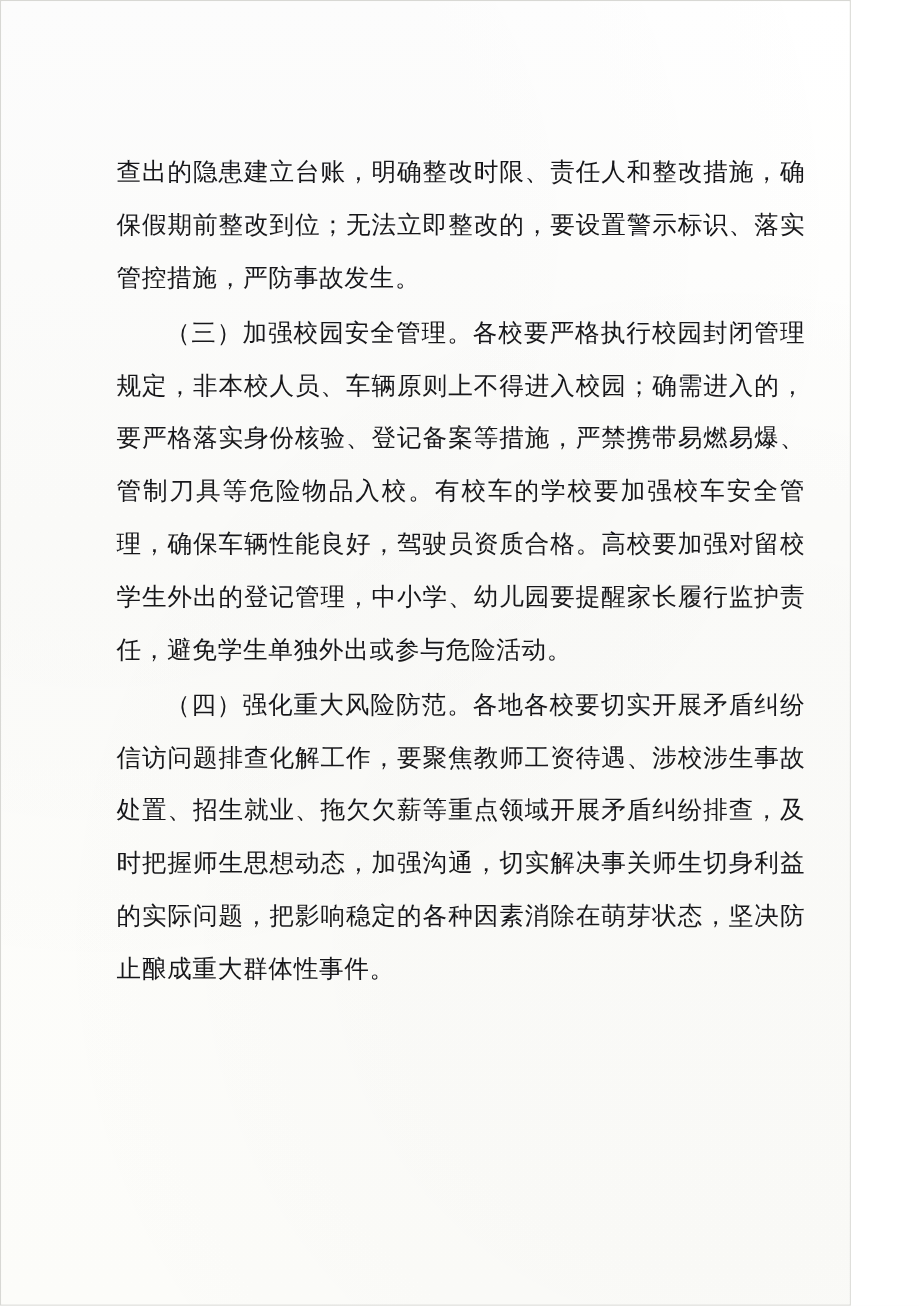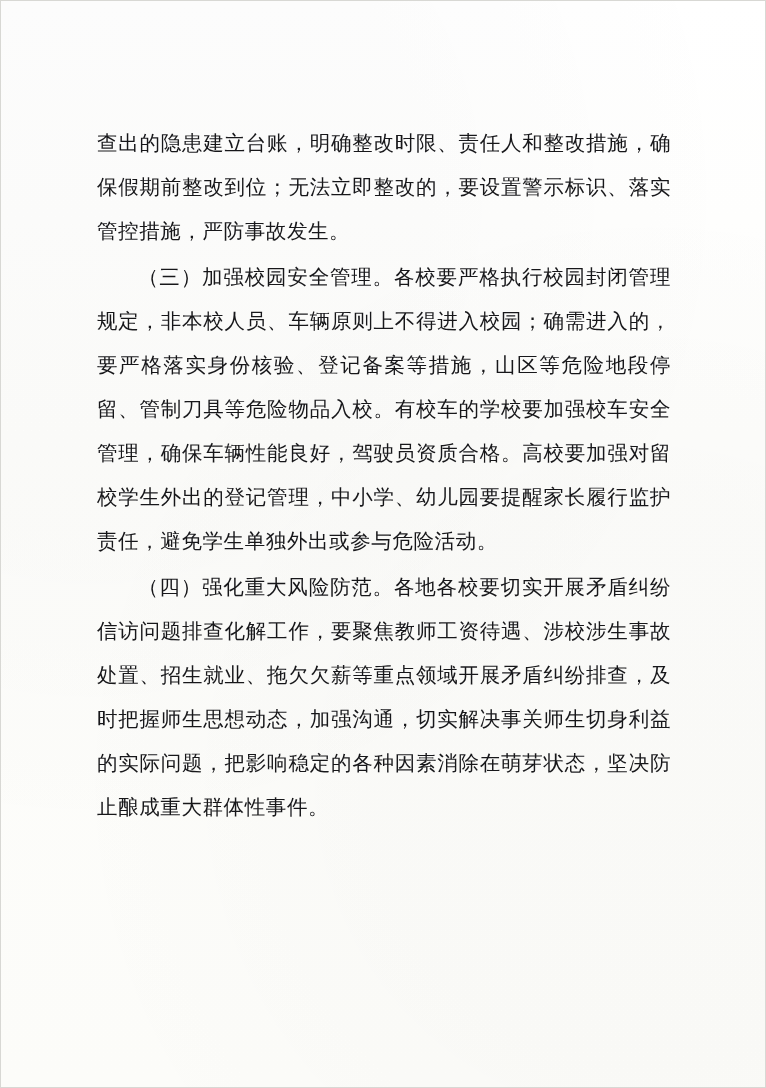--- a/index.html
+++ b/index.html
@@ -9,21 +9,21 @@
   body {
     width: 766px;
     height: 1088px;
     background: #ffffff;
     font-family: "DejaVu Serif", serif;
     color: #1b1b1b;
     overflow: hidden;
   }
   .page {
     position: relative;
-    width: 766px;
+    width: 709px;
     height: 1088px;
     box-sizing: border-box;
     background: #fdfdfb;
     border: 1px solid #d8d8d4;
   }
   .paper-texture {
     position: absolute;
     inset: 0;
     background:
       radial-gradient(circle at 12% 18%, rgba(0,0,0,0.012) 0 30%, rgba(0,0,0,0) 60%),
@@ -57,17 +57,17 @@
 </head>
 <body>
 
 <div class="page">
   <div class="paper-texture"></div>
 
   <div class="content">
     <p class="para first">查出的隐患建立台账，明确整改时限、责任人和整改措施，确保假期前整改到位；无法立即整改的，要设置警示标识、落实管控措施，严防事故发生。</p>
 
 
-    <p class="para indent">（三）加强校园安全管理。各校要严格执行校园封闭管理规定，非本校人员、车辆原则上不得进入校园；确需进入的，要严格落实身份核验、登记备案等措施，山区等危险地段停留、管制刀具等危险物品入校。有校车的学校要加强校车安全管理，确保车辆性能良好，驾驶员资质合格。高校要加强对留校学生外出的登记管理，中小学、幼儿园要提醒家长履行监护责任，避免学生单独外出或参与危险活动。</p>
+    <p class="para indent">（三）加强校园安全管理。各校要严格执行校园封闭管理规定，非本校人员、车辆原则上不得进入校园；确需进入的，要严格落实身份核验、登记备案等措施，严禁携带易燃易爆、管制刀具等危险物品入校。有校车的学校要加强校车安全管理，确保车辆性能良好，驾驶员资质合格。高校要加强对留校学生外出的登记管理，中小学、幼儿园要提醒家长履行监护责任，避免学生单独外出或参与危险活动。</p>
 
     <p class="para indent">（四）强化重大风险防范。各地各校要切实开展矛盾纠纷信访问题排查化解工作，要聚焦教师工资待遇、涉校涉生事故处置、招生就业、拖欠欠薪等重点领域开展矛盾纠纷排查，及时把握师生思想动态，加强沟通，切实解决事关师生切身利益的实际问题，把影响稳定的各种因素消除在萌芽状态，坚决防止酿成重大群体性事件。</p>
   </div>
 </div>
 
 </body></html>

